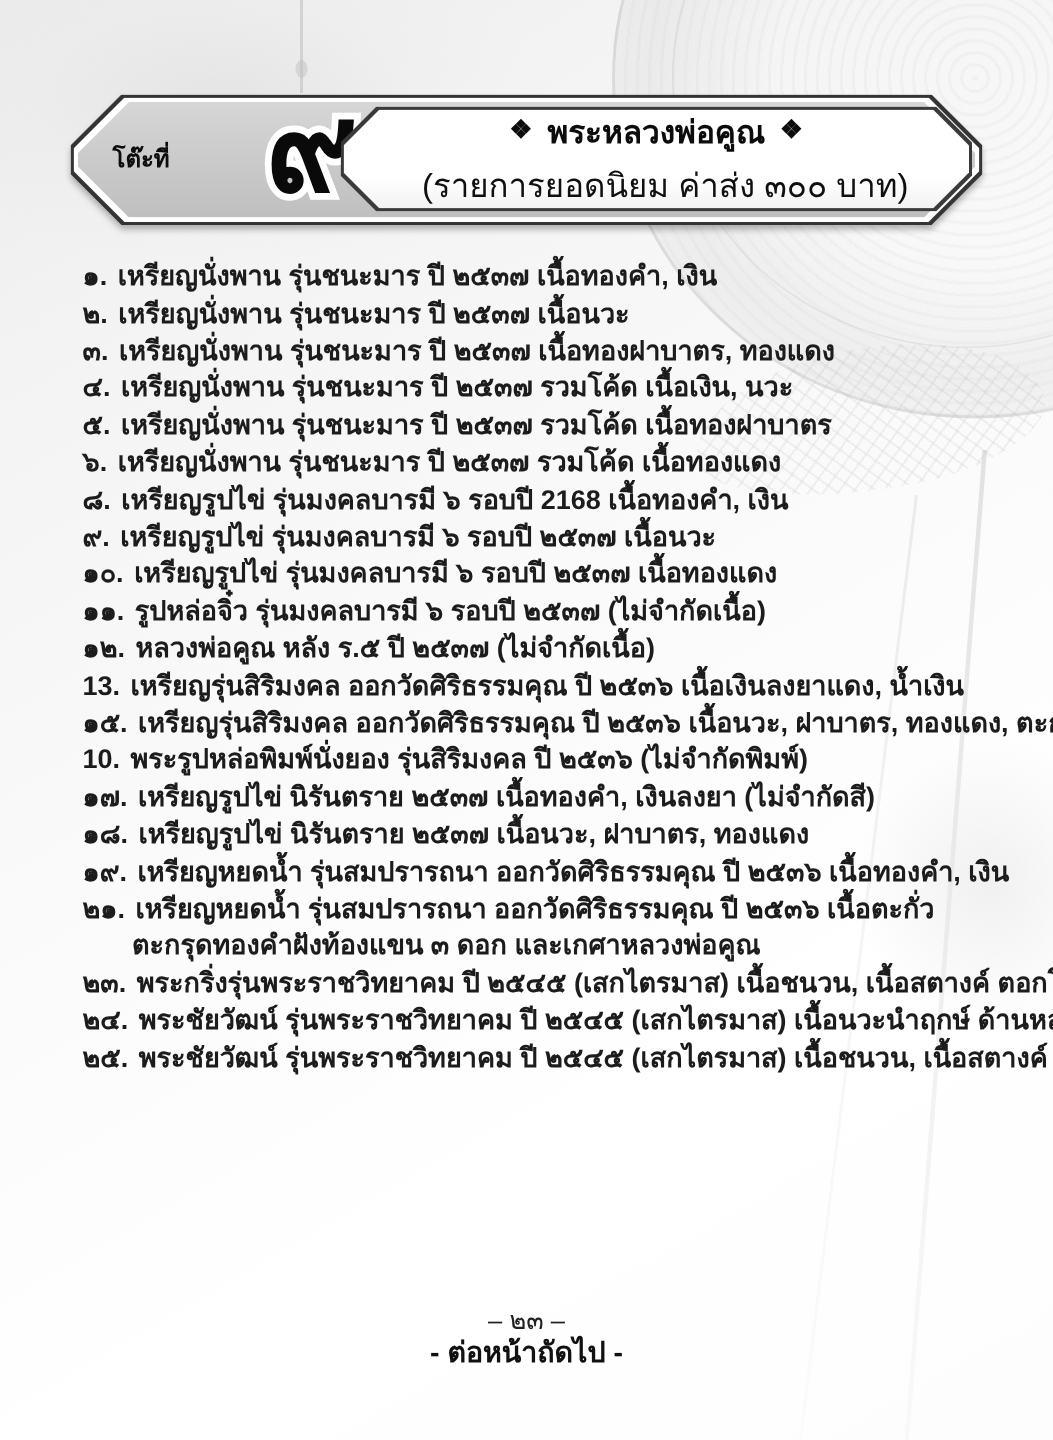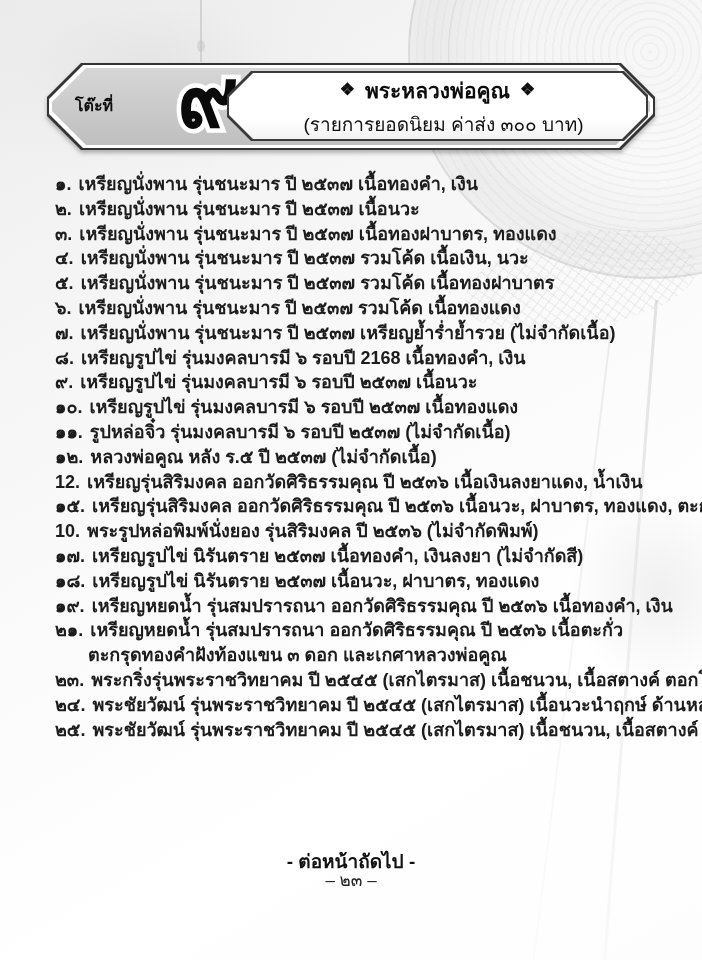--- a/index.html
+++ b/index.html
@@ -49,28 +49,28 @@
   .table-number .front{position:absolute; inset:0; color:#0a0a0a;}
   .title-box{position:absolute; left:180px; top:8px; width:421px; height:70px;}
   .t-chamfer{clip-path:polygon(24px 0, calc(100% - 24px) 0, 100% 24px, 100% calc(100% - 24px),
     calc(100% - 24px) 100%, 24px 100%, 0 calc(100% - 24px), 0 24px);}
   .t-dark{position:absolute; inset:0; background:#3a3a3a;}
   .t-white{position:absolute; inset:2px; background:linear-gradient(#ffffff 70%, #f2f2f2);}
   .title-content{position:absolute; inset:0; display:flex; flex-direction:column;
     align-items:center; justify-content:center; gap:2px;}
   .title-line1{font-size:21px; font-weight:700; color:#0c0c0c; display:flex; align-items:center; gap:10px;}
   .title-line1 .orn{font-size:17px; position:relative; top:-1px;}
-  .title-line2{font-size:19px; color:#101010;margin-left:12px;}
+  .title-line2{font-size:22px; color:#101010;margin-left:12px;}
   
   .list{position:absolute; left:55px; top:172px; width:620px;}
   .row{line-height:24.8px; font-size:18px; white-space:nowrap; color:#1c1c1c;font-weight:bold;}
   .row .num{margin-right:7px;}
   .row.cont{padding-left:33px;}
   
-  .continue{position:absolute; top:846px; left:0; width:100%; text-align:center;
+  .continue{position:absolute; top:886px; left:0; width:100%; text-align:center;
     font-size:19px; font-weight:700; color:#111;}
   .pageno{position:absolute; top:866px; left:0; width:100%; text-align:center;
     font-size:17px; color:#222;}
 </style>
 </head>
 <body>
 
 <div class="page">
 
   <div class="wm wm-cloud"></div>
@@ -108,27 +108,26 @@
     </div>
   </div>
 
   <div class="list">
       <div class="row"><span class="num">๑.</span><span>เหรียญนั่งพาน รุ่นชนะมาร ปี ๒๕๓๗ เนื้อทองคำ, เงิน</span></div>
       <div class="row"><span class="num">๒.</span><span>เหรียญนั่งพาน รุ่นชนะมาร ปี ๒๕๓๗ เนื้อนวะ</span></div>
       <div class="row"><span class="num">๓.</span><span>เหรียญนั่งพาน รุ่นชนะมาร ปี ๒๕๓๗ เนื้อทองฝาบาตร, ทองแดง</span></div>
       <div class="row"><span class="num">๔.</span><span>เหรียญนั่งพาน รุ่นชนะมาร ปี ๒๕๓๗ รวมโค้ด เนื้อเงิน, นวะ</span></div>
       <div class="row"><span class="num">๕.</span><span>เหรียญนั่งพาน รุ่นชนะมาร ปี ๒๕๓๗ รวมโค้ด เนื้อทองฝาบาตร</span></div>
       <div class="row"><span class="num">๖.</span><span>เหรียญนั่งพาน รุ่นชนะมาร ปี ๒๕๓๗ รวมโค้ด เนื้อทองแดง</span></div>
-      <div class="row"><span class="num">๗.</span><span>เหรียญนั่งพาน รุ่นชนะมาร ปี ๒๕๓๗ เหรียญย้ำร่ำย้ำรวย (ไม่จำกัดเนื้อ)</span></div>
       <div class="row"><span class="num">๘.</span><span>เหรียญรูปไข่ รุ่นมงคลบารมี ๖ รอบปี 2168 เนื้อทองคำ, เงิน</span></div>
       <div class="row"><span class="num">๙.</span><span>เหรียญรูปไข่ รุ่นมงคลบารมี ๖ รอบปี ๒๕๓๗ เนื้อนวะ</span></div>
       <div class="row"><span class="num">๑๐.</span><span>เหรียญรูปไข่ รุ่นมงคลบารมี ๖ รอบปี ๒๕๓๗ เนื้อทองแดง</span></div>
       <div class="row"><span class="num">๑๑.</span><span>รูปหล่อจิ๋ว รุ่นมงคลบารมี ๖ รอบปี ๒๕๓๗ (ไม่จำกัดเนื้อ)</span></div>
       <div class="row"><span class="num">๑๒.</span><span>หลวงพ่อคูณ หลัง ร.๕ ปี ๒๕๓๗ (ไม่จำกัดเนื้อ)</span></div>
-      <div class="row"><span class="num">12.</span><span>เหรียญรุ่นสิริมงคล ออกวัดศิริธรรมคุณ ปี ๒๕๓๖ เนื้อเงินลงยาแดง, น้ำเงิน</span></div>
+      <div class="row"><span class="num">13.</span><span>เหรียญรุ่นสิริมงคล ออกวัดศิริธรรมคุณ ปี ๒๕๓๖ เนื้อเงินลงยาแดง, น้ำเงิน</span></div>
       <div class="row"><span class="num">๑๕.</span><span>เหรียญรุ่นสิริมงคล ออกวัดศิริธรรมคุณ ปี ๒๕๓๖ เนื้อนวะ, ฝาบาตร, ทองแดง, ตะกั่ว</span></div>
       <div class="row"><span class="num">10.</span><span>พระรูปหล่อพิมพ์นั่งยอง รุ่นสิริมงคล ปี ๒๕๓๖ (ไม่จำกัดพิมพ์)</span></div>
       <div class="row"><span class="num">๑๗.</span><span>เหรียญรูปไข่ นิรันตราย ๒๕๓๗ เนื้อทองคำ, เงินลงยา (ไม่จำกัดสี)</span></div>
       <div class="row"><span class="num">๑๘.</span><span>เหรียญรูปไข่ นิรันตราย ๒๕๓๗ เนื้อนวะ, ฝาบาตร, ทองแดง</span></div>
       <div class="row"><span class="num">๑๙.</span><span>เหรียญหยดน้ำ รุ่นสมปรารถนา ออกวัดศิริธรรมคุณ ปี ๒๕๓๖ เนื้อทองคำ, เงิน</span></div>
       <div class="row"><span class="num">๒๑.</span><span>เหรียญหยดน้ำ รุ่นสมปรารถนา ออกวัดศิริธรรมคุณ ปี ๒๕๓๖ เนื้อตะกั่ว</span></div>
       <div class="row cont"><span>ตะกรุดทองคำฝังท้องแขน ๓ ดอก และเกศาหลวงพ่อคูณ</span></div>
       <div class="row"><span class="num">๒๓.</span><span>พระกริ่งรุ่นพระราชวิทยาคม ปี ๒๕๔๕ (เสกไตรมาส) เนื้อชนวน, เนื้อสตางค์ ตอกโค้ดด้านหลัง</span></div>
       <div class="row"><span class="num">๒๔.</span><span>พระชัยวัฒน์ รุ่นพระราชวิทยาคม ปี ๒๕๔๕ (เสกไตรมาส) เนื้อนวะนำฤกษ์ ด้านหลัง ๒ โค้ด</span></div>
       <div class="row"><span class="num">๒๕.</span><span>พระชัยวัฒน์ รุ่นพระราชวิทยาคม ปี ๒๕๔๕ (เสกไตรมาส) เนื้อชนวน, เนื้อสตางค์ ตอก ๑ โค้ด</span></div>

